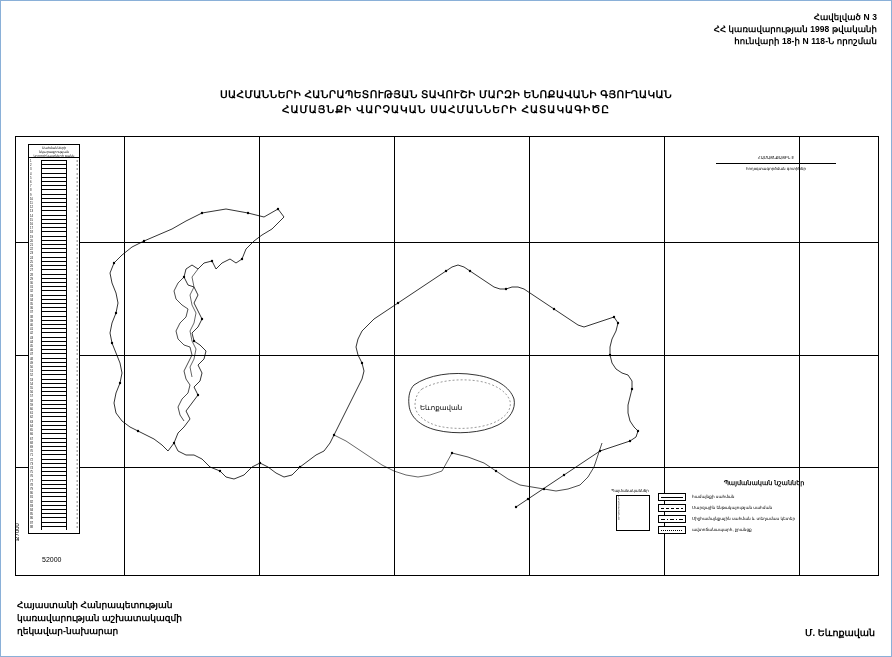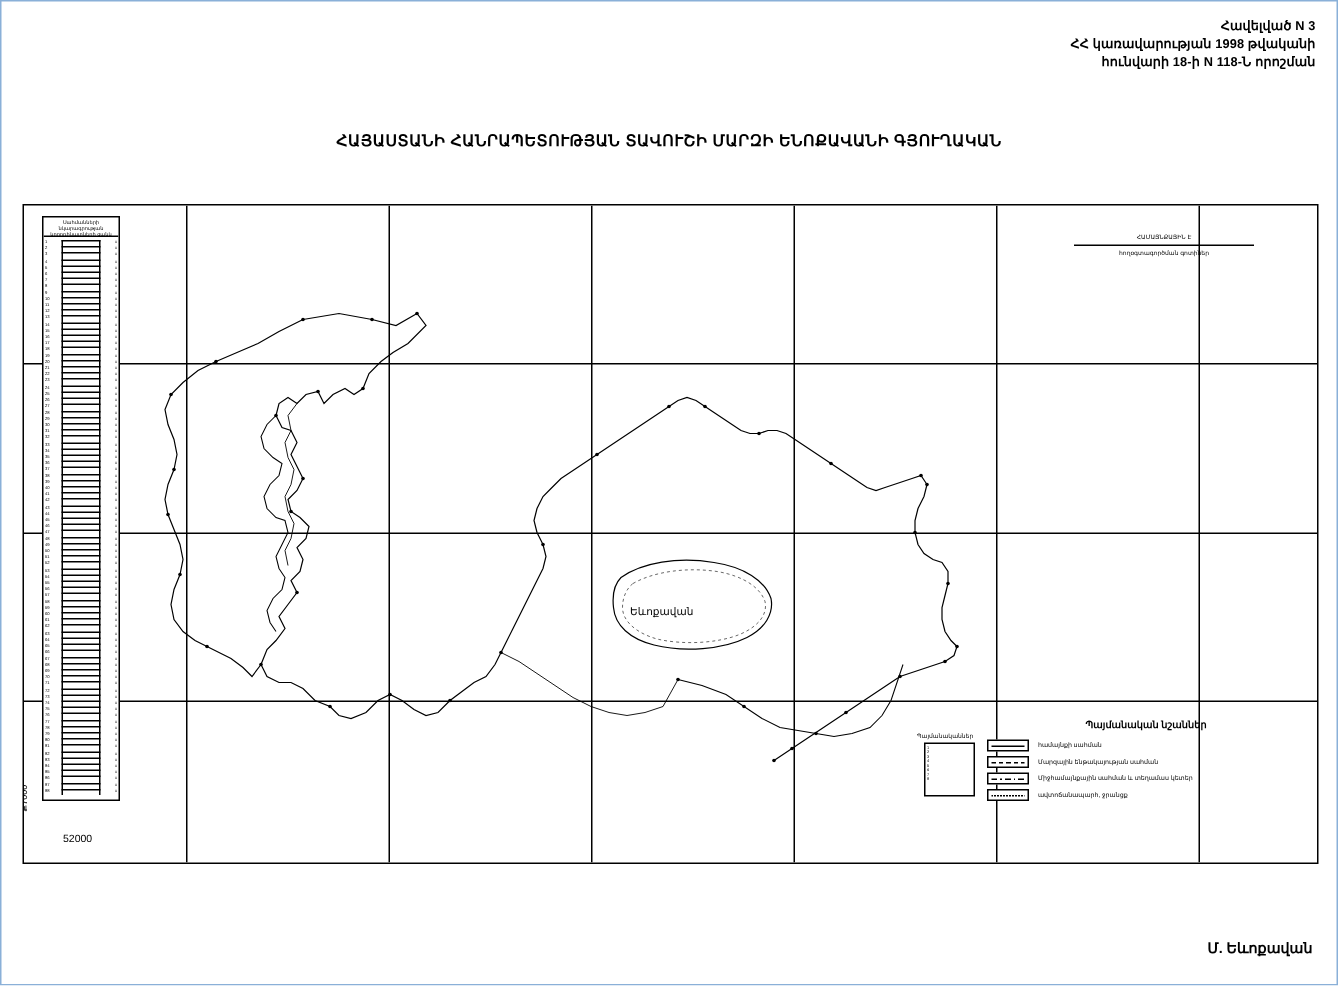--- a/index.html
+++ b/index.html
@@ -275,21 +275,22 @@
 
 <div id="page">
 
   <div class="hdr-right">
     <div>Հավելված N 3</div>
     <div>ՀՀ կառավարության 1998 թվականի</div>
     <div>հունվարի 18-ի  N 118-Ն որոշման</div>
   </div>
 
   <div class="title-block">
-    <div class="line1">ՀԱՅԱՍՏԱՆԻ ՀԱՆՐԱՊԵՏՈՒԹՅԱՆ ՏԱՎՈՒՇԻ ՄԱՐԶԻ ԵՆՈՔԱՎԱՆԻ ԳՅՈՒՂԱԿԱՆ</div>
+    <div class="line1">ՍԱՀՄԱՆՆԵՐԻ ՀԱՆՐԱՊԵՏՈՒԹՅԱՆ ՏԱՎՈՒՇԻ ՄԱՐԶԻ ԵՆՈՔԱՎԱՆԻ ԳՅՈՒՂԱԿԱՆ</div>
+    <div class="line2">ՀԱՄԱՅՆՔԻ ՎԱՐՉԱԿԱՆ  ՍԱՀՄԱՆՆԵՐԻ ՀԱՏԱԿԱԳԻԾԸ</div>
   </div>
 
   <div id="map-frame">
 
     <div class="grid-line grid-v" style="left:108px;"></div>
     <div class="grid-line grid-v" style="left:243px;"></div>
     <div class="grid-line grid-v" style="left:378px;"></div>
     <div class="grid-line grid-v" style="left:513px;"></div>
     <div class="grid-line grid-v" style="left:648px;"></div>
     <div class="grid-line grid-v" style="left:783px;"></div>
@@ -675,15 +676,20 @@
       <div class="lg-row">
         <span class="lg-swatch fine">
             <span class="dash"></span>
           </span>
         <span class="lg-label">ավտոճանապարհ, ջրանցք</span>
       </div>
     </div>
 
   </div>
 
+  <div id="footer-left">
+    <div>Հայաստանի Հանրապետության</div>
+    <div>կառավարության աշխատակազմի</div>
+    <div>ղեկավար-նախարար</div>
+  </div>
   <div id="footer-right">Մ. Եևոքավան</div>
 
 </div>
 
 </body></html>

